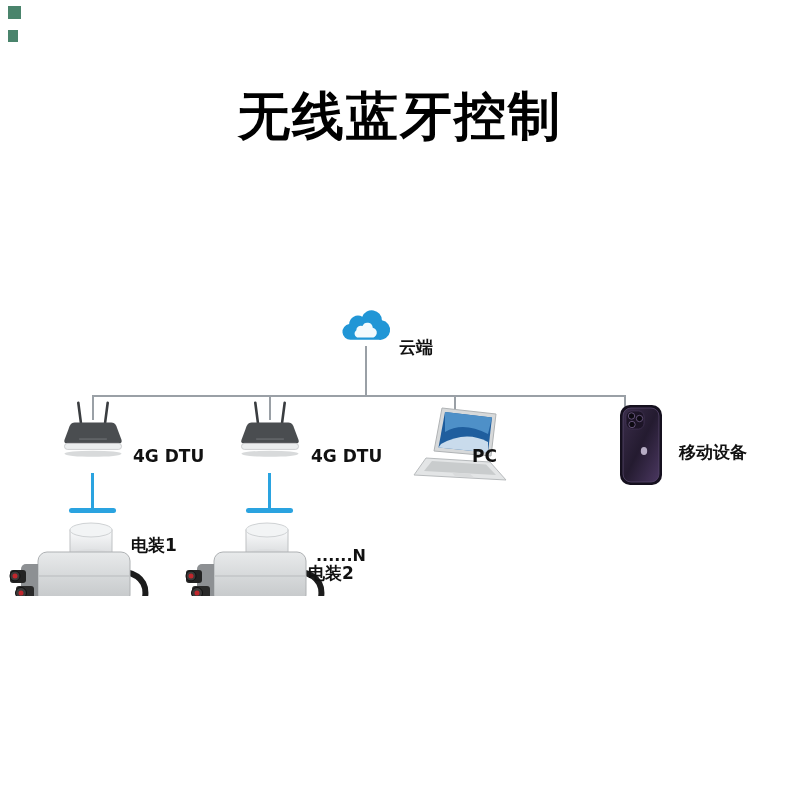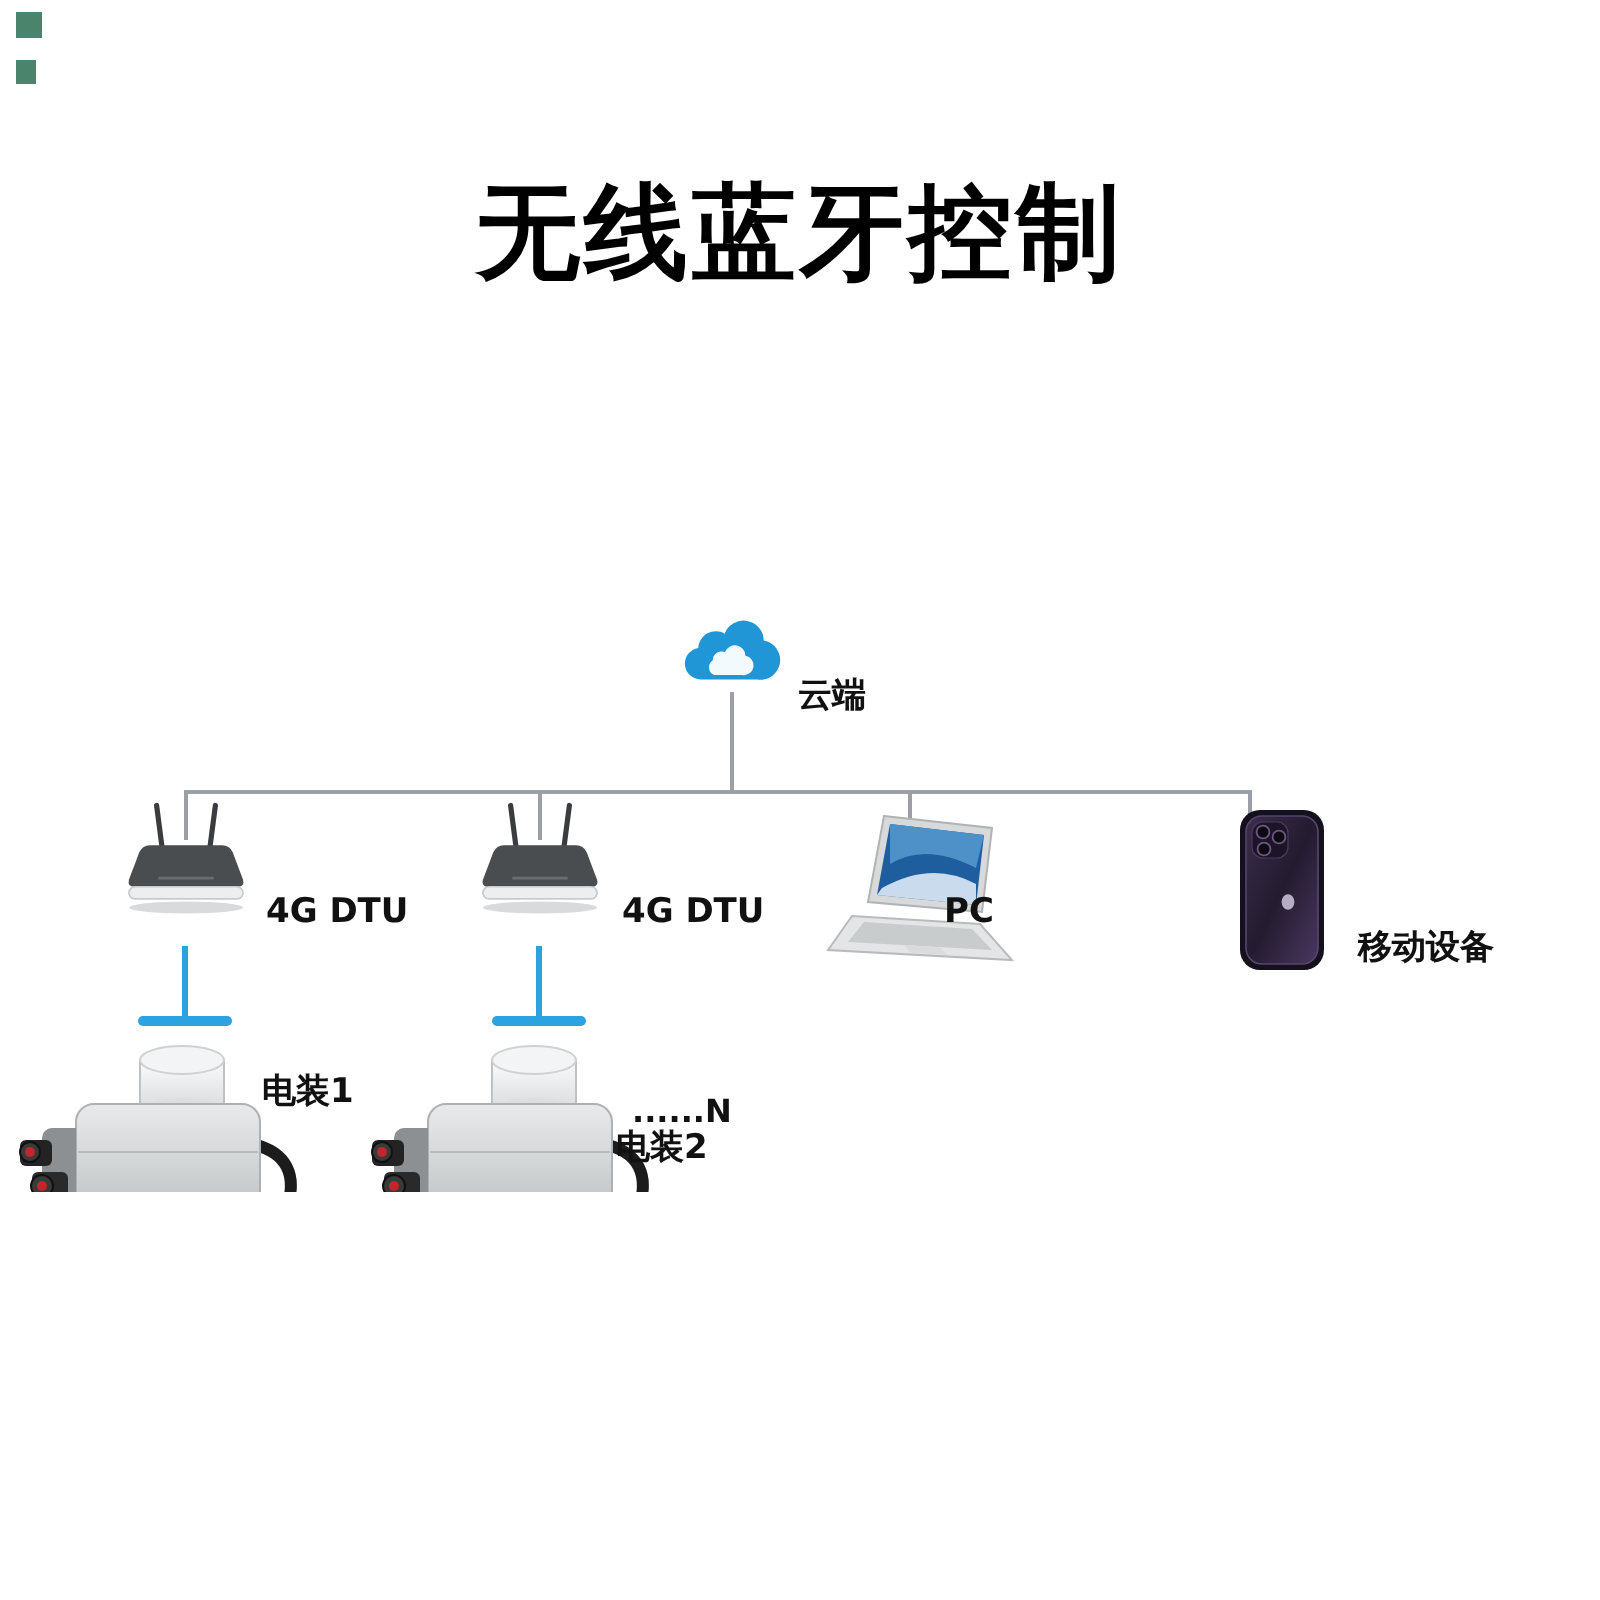--- a/index.html
+++ b/index.html
@@ -108,21 +108,21 @@
       </linearGradient>
     </defs>
     <rect x="14" y="1" width="42" height="80" rx="10" fill="#15101e"></rect>
     <rect x="17" y="4" width="36" height="74" rx="8" fill="url(#phoneBody)" stroke="#56466b" stroke-width="0.8"></rect>
     <rect x="20" y="7" width="18" height="18" rx="5.5" fill="#1d1527" stroke="#4a3a5e" stroke-width="0.6"></rect>
     <circle cx="25.5" cy="12" r="3.2" fill="#0d0a12" stroke="#6a5880" stroke-width="0.9"></circle>
     <circle cx="33.5" cy="14.5" r="3.2" fill="#0d0a12" stroke="#6a5880" stroke-width="0.9"></circle>
     <circle cx="26" cy="20.5" r="3.2" fill="#0d0a12" stroke="#6a5880" stroke-width="0.9"></circle>
     <ellipse cx="38" cy="47" rx="3.2" ry="3.9" fill="#cfc6dd" opacity="0.85"></ellipse>
   </svg>
-  <div class="lbl" style="left:679px; top:444px;">移动设备</div>
+  <div class="lbl" style="left:679px; top:423px;">移动设备</div>
 
   <div class="blue-v" style="left:91px; top:473px; height:37px;"></div>
   <div class="blue-bar" style="left:69px; top:508px; width:47px;"></div>
   <div class="blue-v" style="left:268px; top:473px; height:37px;"></div>
   <div class="blue-bar" style="left:246px; top:508px; width:47px;"></div>
 
   <svg class="icon" style="left:8px; top:520px; width:150px; height:105px;" viewBox="0 0 150 105">
     <defs>
       <linearGradient id="actBody1" x1="0" y1="0" x2="0" y2="1">
         <stop offset="0" stop-color="#e8eaeb"></stop>

